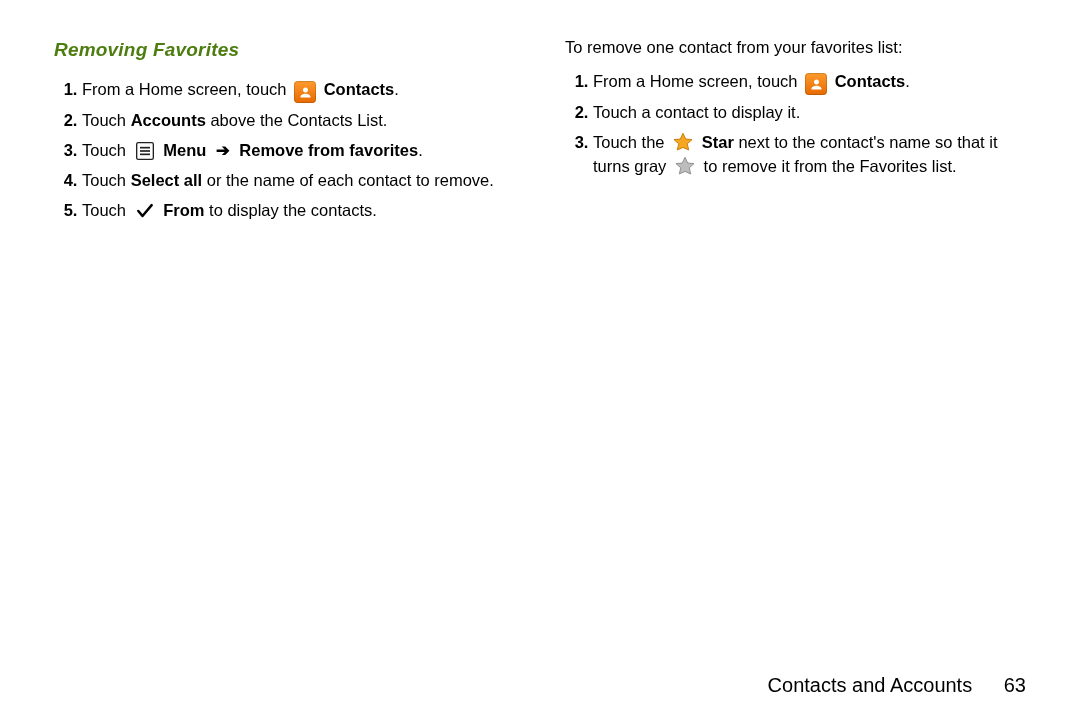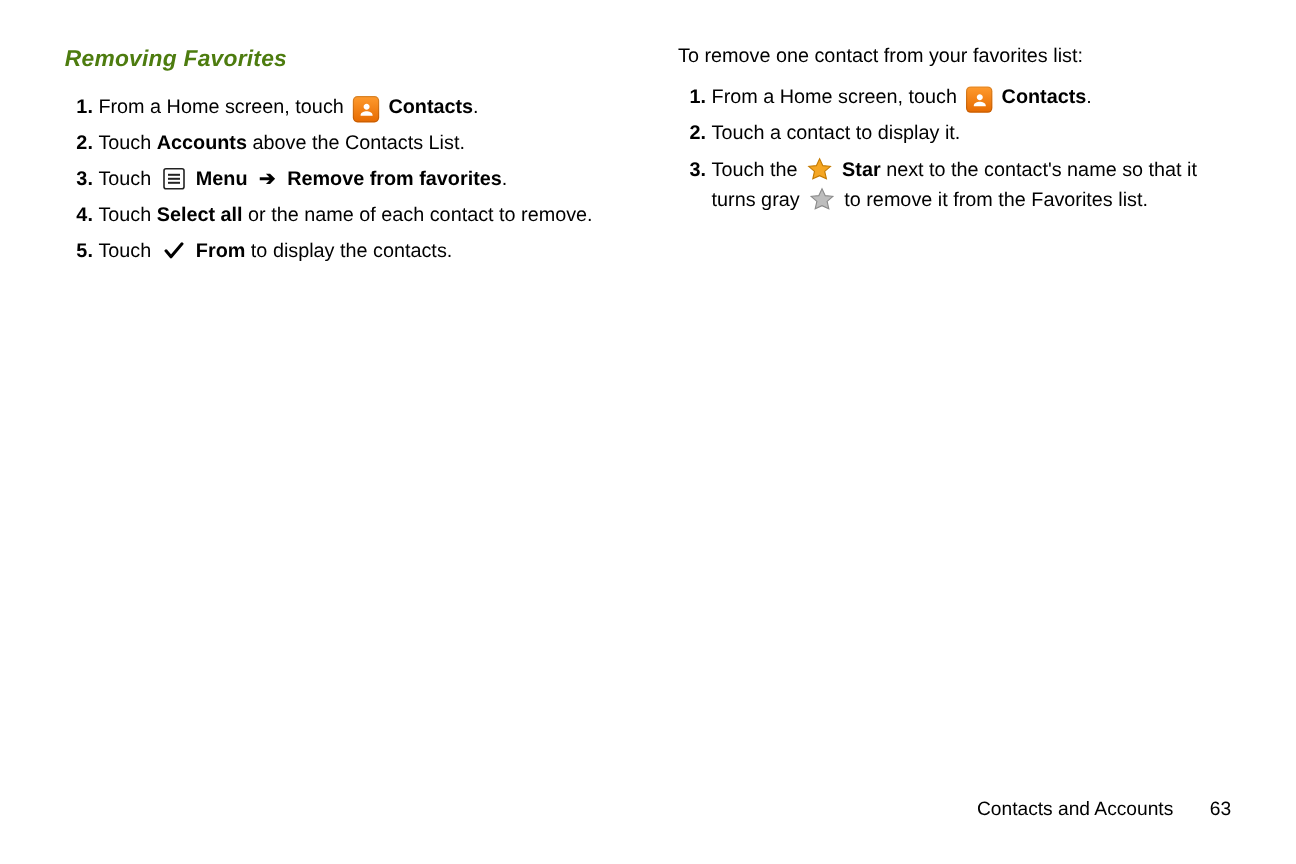--- a/index.html
+++ b/index.html
@@ -68,23 +68,23 @@
   .icon.check svg { width: 20px; height: 20px; }
   .icon.star-gold svg { width: 22px; height: 22px; }
   .icon.star-gray svg { width: 22px; height: 22px; }
   .arrow {
     display: inline-block;
     font-weight: 700;
     margin: 0 5px;
   }
   .footer {
     position: absolute;
-    bottom: 36px;
+    bottom: 23px;
     right: 54px;
-    font-size: 16px;
+    font-size: 20px;
   }
   .footer .pn { margin-left: 26px; }
 </style>
 </head>
 <body>
 
 <div class="page">
   <div class="columns">
 
     <div class="col">

